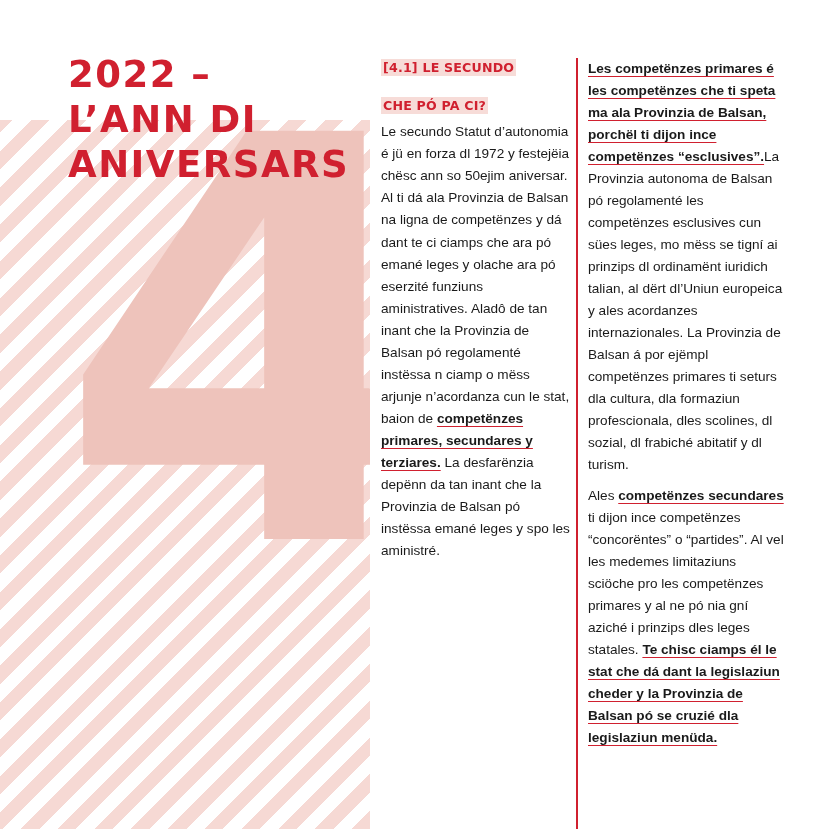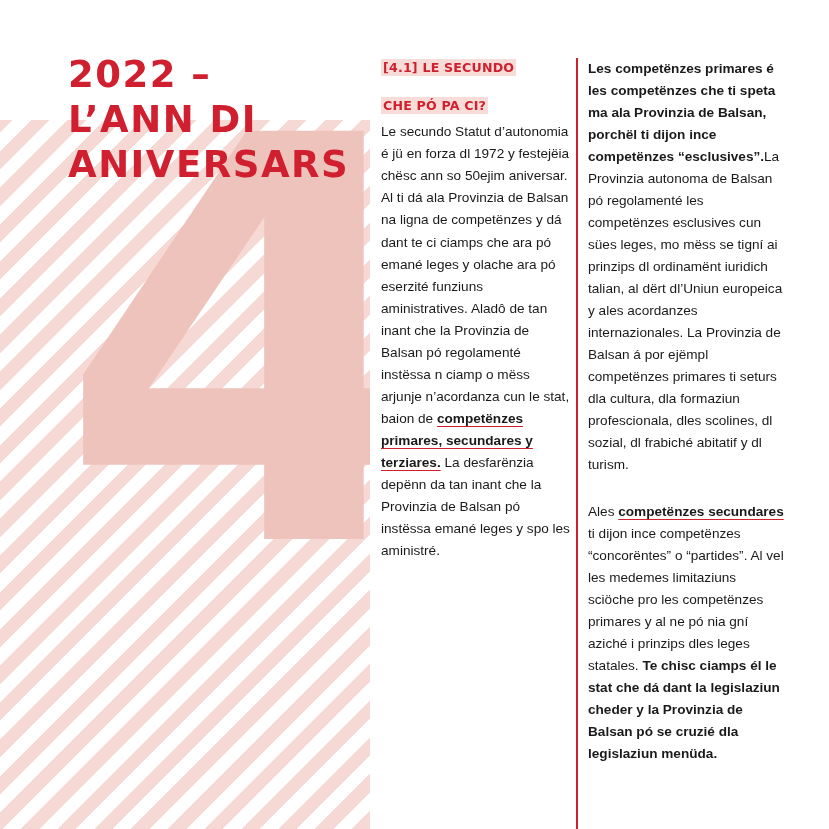--- a/index.html
+++ b/index.html
@@ -116,31 +116,32 @@
   }
   .section-label .hl {
     background: #f7dcd8;
     padding: 1px 2px 1px 2px;
     box-decoration-break: clone;
     -webkit-box-decoration-break: clone;
   }
   p {
     margin: 0 0 0 0;
   }
-  p + p { margin-top: 25px; }
+  p + p { margin-top: 9px; }
 
   .uline {
     font-weight: 700;
     text-decoration: underline;
     text-decoration-color: #d0202f;
     text-underline-offset: 3px;
     text-decoration-thickness: 1.4px;
   }
   .uline-block {
     font-weight: 700;
+    text-decoration: underline;
     text-decoration-color: #d0202f;
     text-underline-offset: 3px;
     text-decoration-thickness: 1.4px;
   }
 </style>
 </head>
 <body>
 
 <div class="page">
 

